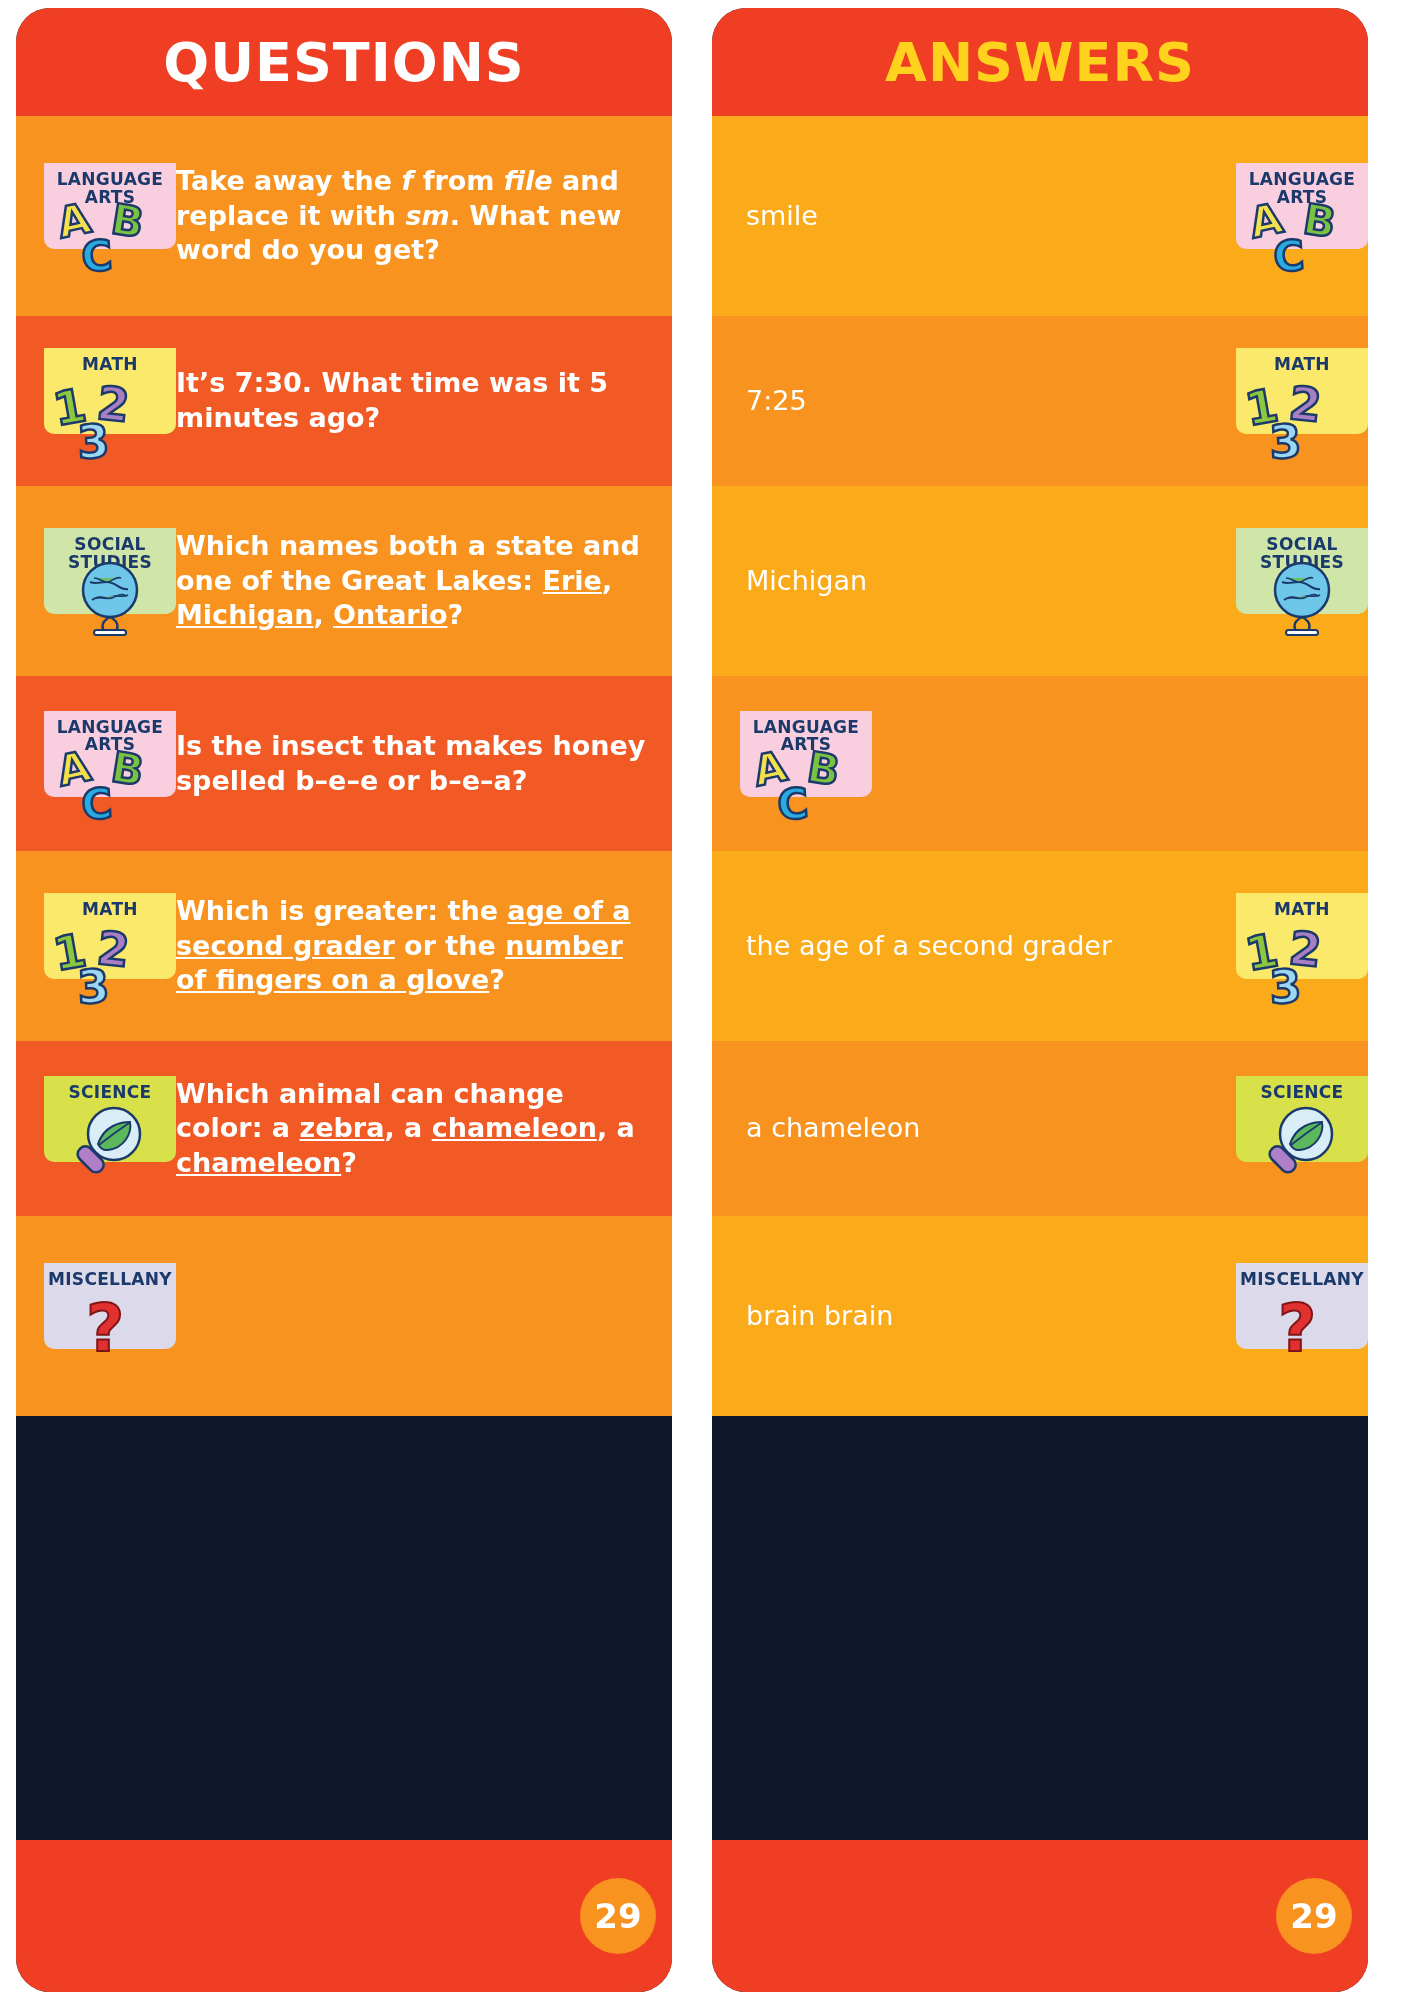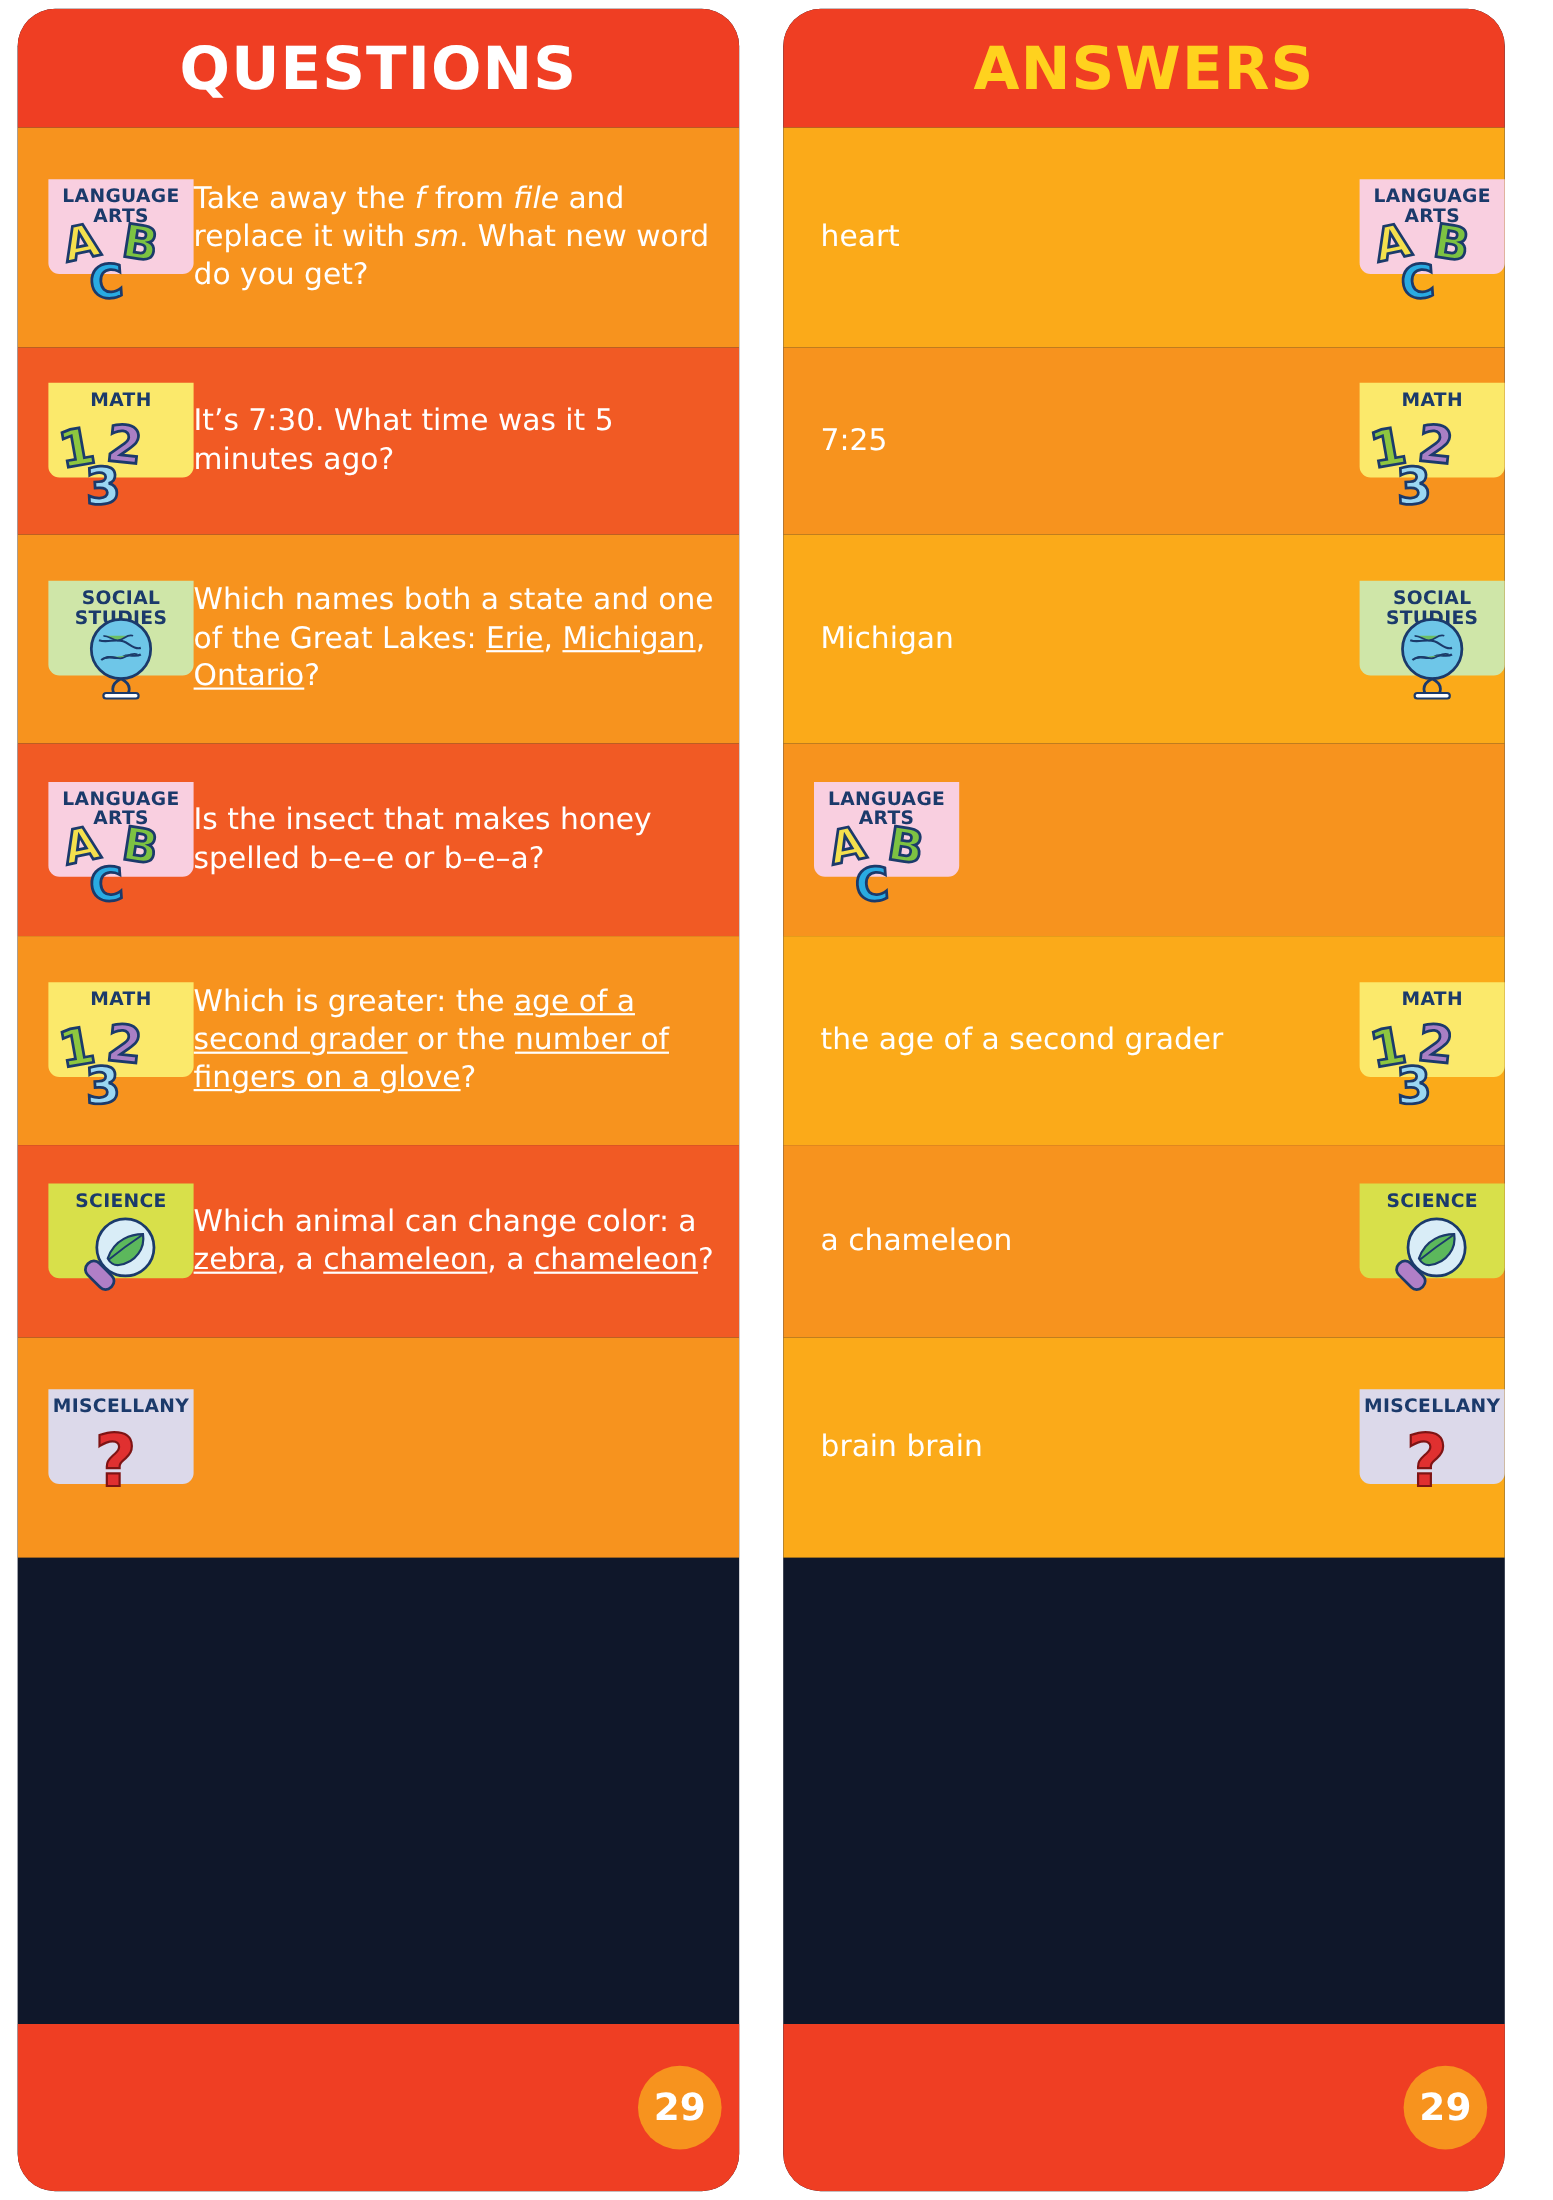--- a/index.html
+++ b/index.html
@@ -64,21 +64,21 @@
     min-width: 160px;
     display: flex;
     align-items: flex-start;
     justify-content: flex-end;
     padding-top: 6px;
   }
   .qtext {
     flex: 1;
     color: #ffffff;
     font-family: "DejaVu Sans", sans-serif;
-    font-weight: normal;
+    font-weight: bold;
     font-size: 27px;
     line-height: 1.28;
     padding-right: 22px;
   }
   .atext {
     flex: 1;
     color: #ffffff;
     font-family: "DejaVu Sans", sans-serif;
     font-size: 27px;
     line-height: 1.28;
@@ -275,21 +275,21 @@
       <div class="pagecircle">29</div>
     </div>
   </div>
 
   <div class="column col-right">
     <div class="col-header">
       <div class="title">ANSWERS</div>
     </div>
     <div class="rows" id="answer-rows">
         <div class="row odd" style="height: 200px;">
-          <div class="atext">heart</div>
+          <div class="atext">smile</div>
           <div class="badge-cell">
   <div class="badge">
     <div class="tab" style="background:#f9cfe0"></div>
     <div class="tab-label" style="color:#1b3a6b">LANGUAGE<br>ARTS</div>
     <div class="art">
   <svg viewBox="0 0 132 82" width="132" height="82">
     <text x="16" y="44" font-family="DejaVu Sans, sans-serif" font-weight="bold" font-size="42" fill="#f4e04d" stroke="#1b3a6b" stroke-width="2.5" transform="rotate(-12 22 40)">A</text>
     <text x="66" y="42" font-family="DejaVu Sans, sans-serif" font-weight="bold" font-size="42" fill="#7cc242" stroke="#1b3a6b" stroke-width="2.5" transform="rotate(9 80 38)">B</text>
     <text x="38" y="78" font-family="DejaVu Sans, sans-serif" font-weight="bold" font-size="42" fill="#29abe2" stroke="#1b3a6b" stroke-width="2.5" transform="rotate(-4 50 72)">C</text>
   </svg></div>

